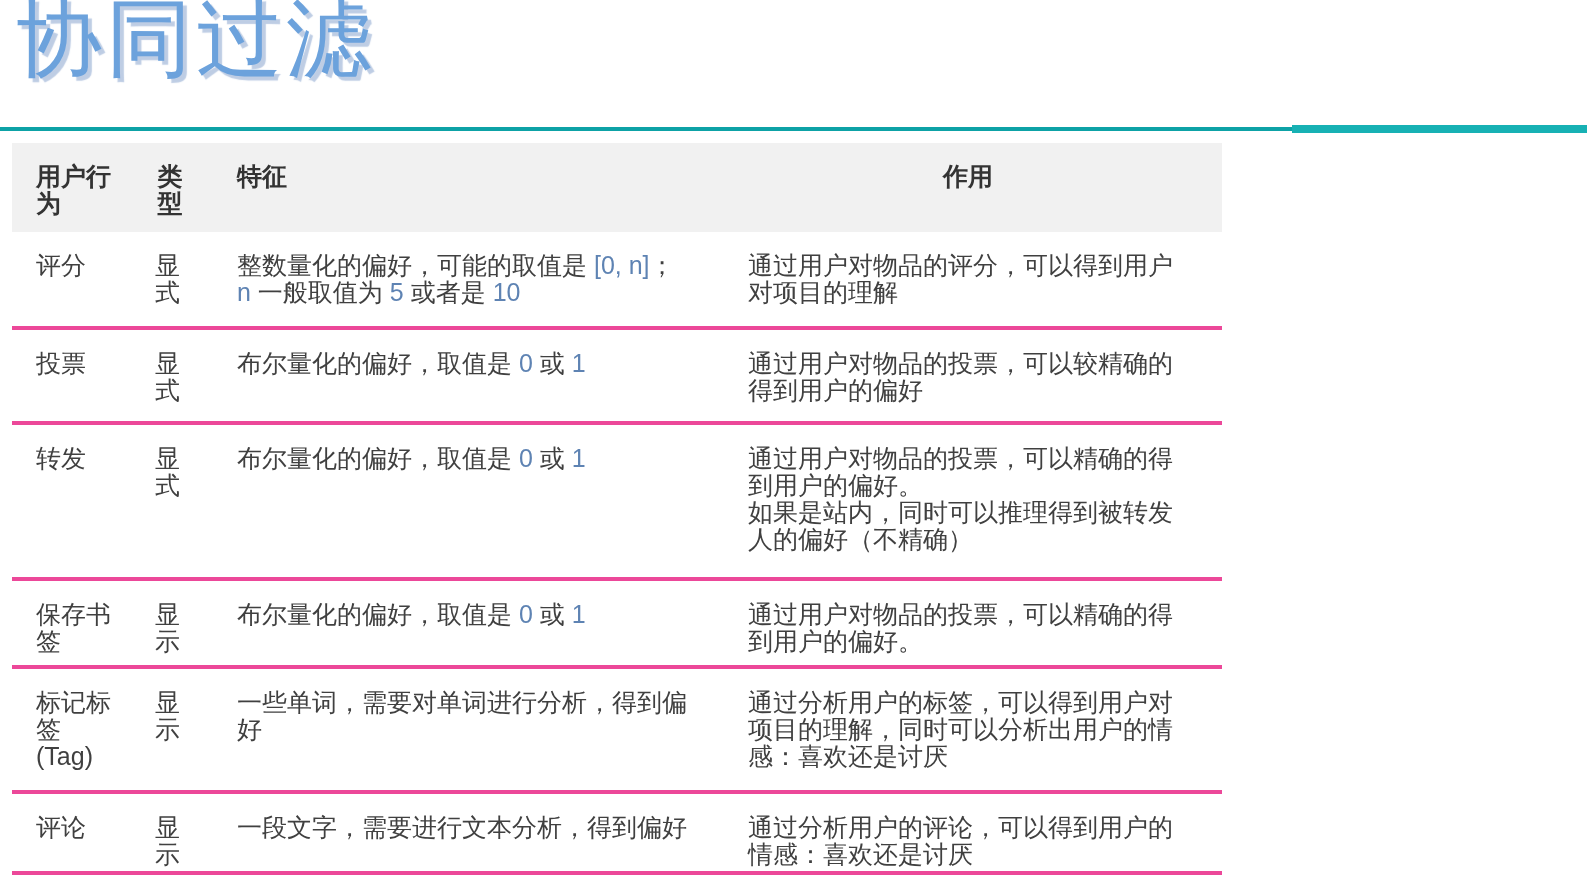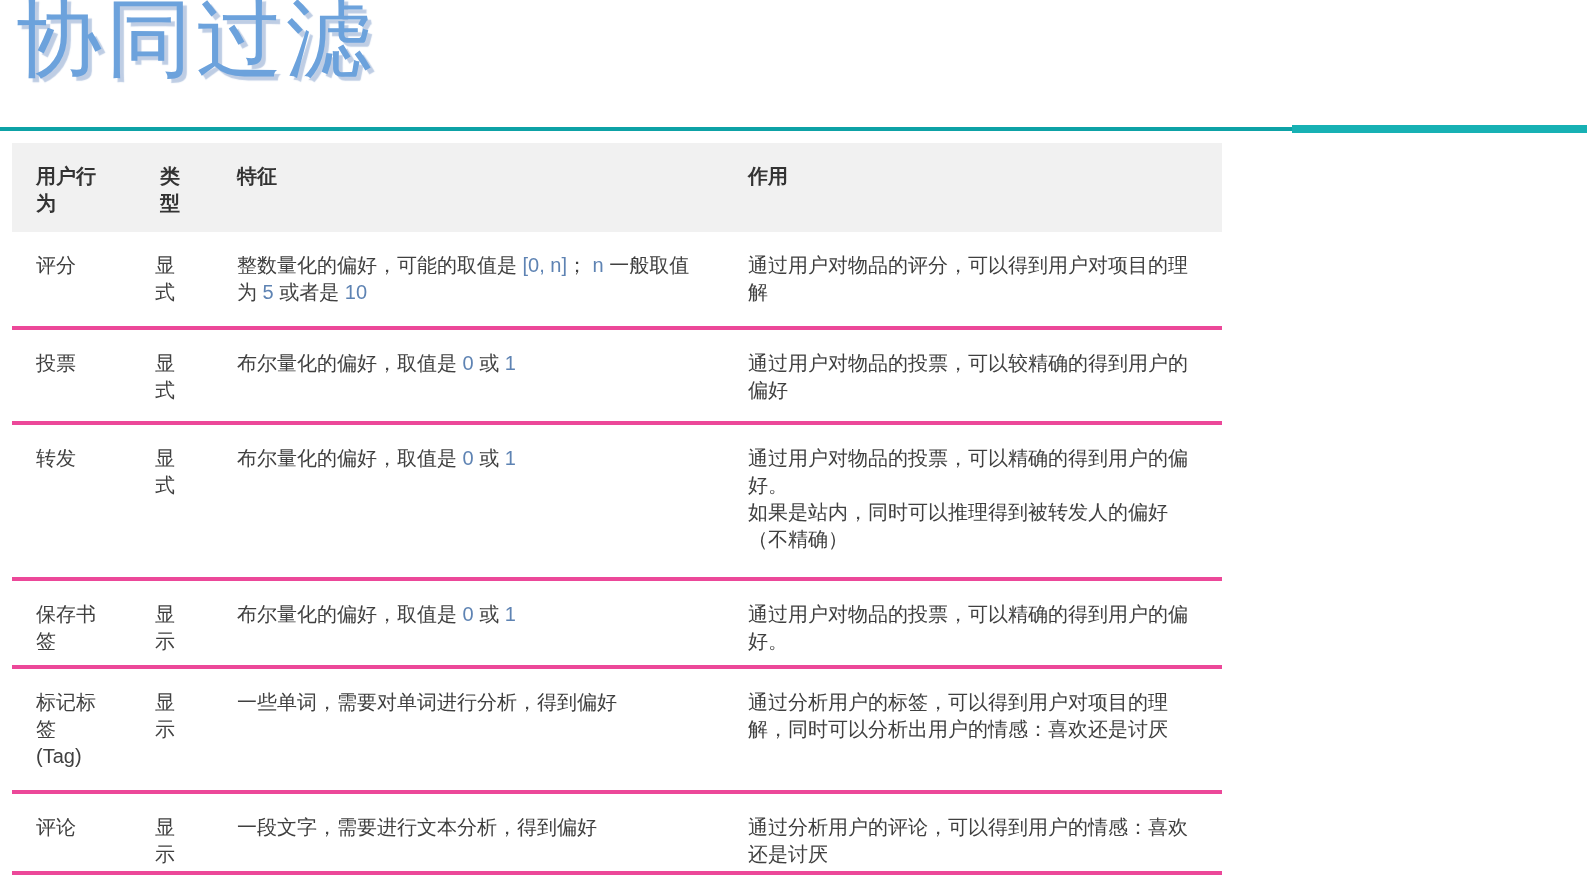--- a/index.html
+++ b/index.html
@@ -45,41 +45,41 @@
   
   .table-wrap {
     position: absolute;
     left: 12px; top: 143px;
     width: 1210px;
   }
   table.behavior-table {
     border-collapse: collapse;
     table-layout: fixed;
     width: 1210px;
-    font-size: 20px;
+    font-size: 25px;
     line-height: 27px;
     color: #404040;
   }
   col.c1 { width: 143px; }
   col.c2 { width: 82px; }
   col.c3 { width: 511px; }
   col.c4 { width: 474px; }
 
   thead tr { height: 89px; background: var(--header-bg, #f1f1f1); }
   thead th {
     text-align: left;
     vertical-align: top;
     font-weight: bold;
     color: #333333;
     padding: 20px 0 0 0;
   }
   th.h1 { padding-left: 24px; padding-right: 44px; }
   th.h2 { padding-right: 52px; text-align: center; }
   th.h3 { padding-right: 56px; }
-  th.h4 { padding-right: 34px; }
+  th.h4 { padding-right: 34px; text-align: center; }
 
   tbody td {
     vertical-align: top;
     padding: 20px 0 0 0;
     border-bottom: 4px solid #ec4899;
   }
   tr.row-1 { height: 96px; }
   tr.row-2 { height: 95px; }
   tr.row-3 { height: 156px; }
   tr.row-4 { height: 88px; }

